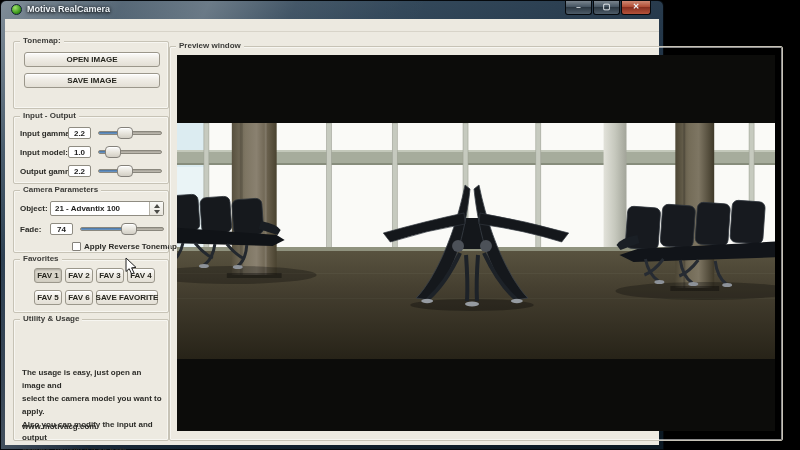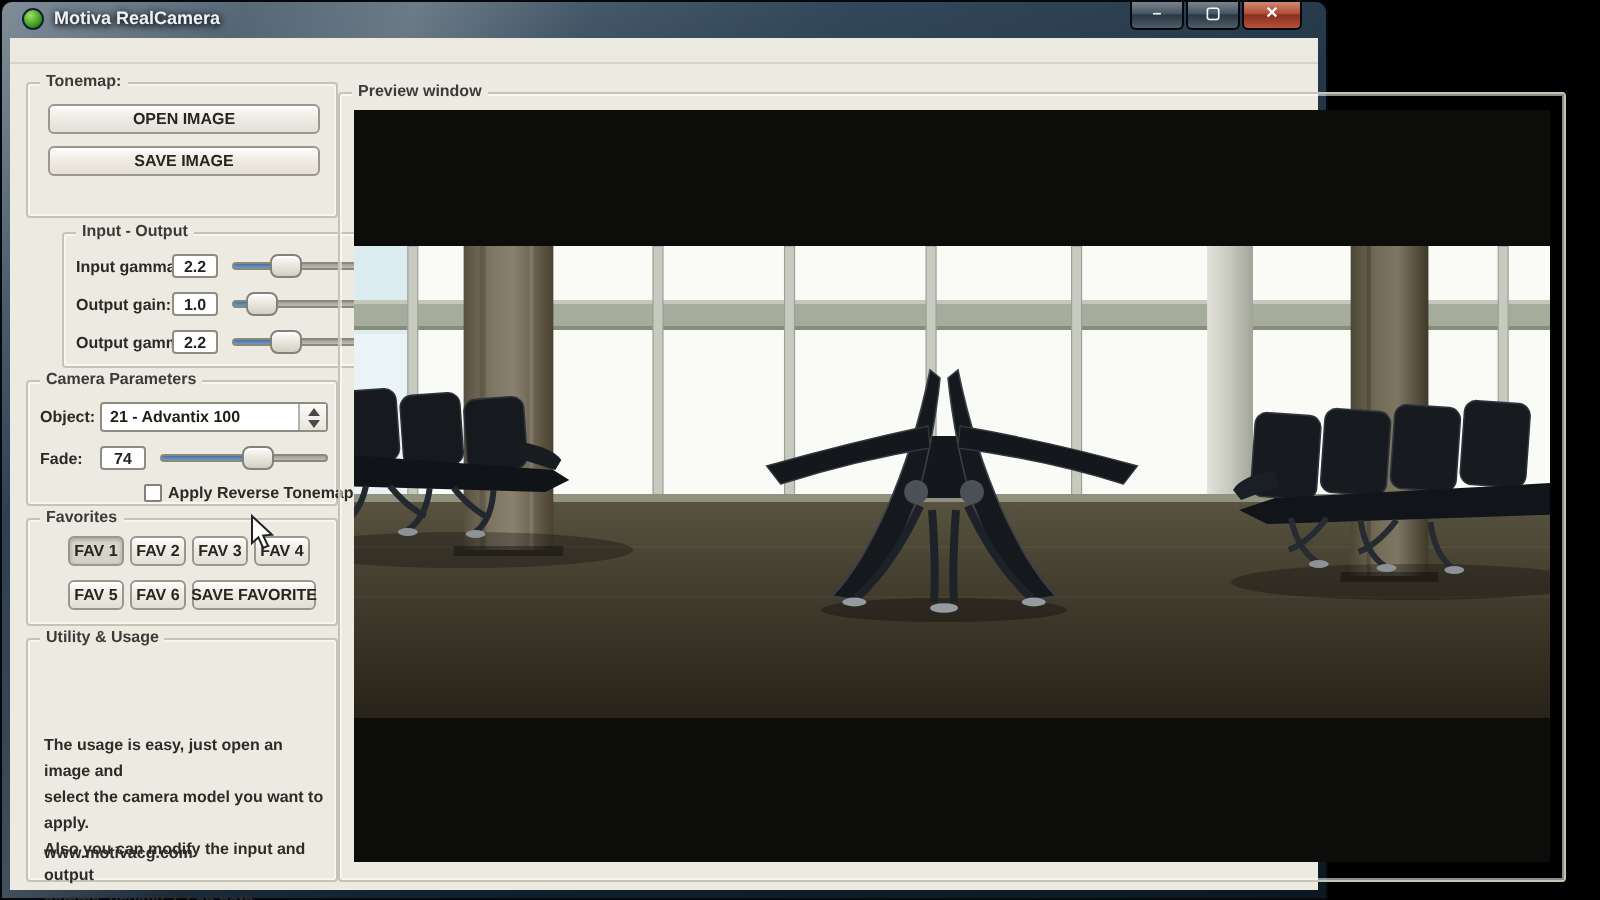--- a/index.html
+++ b/index.html
@@ -131,31 +131,31 @@
   </div>
 
   <div class="client">
 
     <div class="gbox" style="left:8px; top:9px; width:156px; height:68px;">
       <span class="gbox-title">Tonemap:</span>
       <div class="btn" style="left:10px; top:10px; width:136px; height:15px;">OPEN IMAGE</div>
       <div class="btn" style="left:10px; top:31px; width:136px; height:15px;">SAVE IMAGE</div>
     </div>
 
-    <div class="gbox" style="left:8px; top:84px; width:156px; height:68px;margin-left:18px;">
+    <div class="gbox" style="left:8px; top:84px; width:156px; height:68px;">
       <span class="gbox-title">Input - Output</span>
 
       <span class="flabel" style="left:6px; top:12px;">Input gamma:</span>
       <div class="valbox" style="left:54px; top:10px;">2.2</div>
       <div class="slider" style="left:84px; top:14px; width:64px;">
         <div class="fill" style="width: 42%;"></div>
         <div class="handle" style="left: calc(42% - 8px);"></div>
       </div>
 
-      <span class="flabel" style="left:6px; top:31px;">Output gain:</span>
+      <span class="flabel" style="left:6px; top:31px;">Input model:</span>
       <div class="valbox" style="left:54px; top:29px;">1.0</div>
       <div class="slider" style="left:84px; top:33px; width:64px;">
         <div class="fill" style="width: 22%;"></div>
         <div class="handle" style="left: calc(22% - 8px);"></div>
       </div>
 
       <span class="flabel" style="left:6px; top:50px;">Output gamma:</span>
       <div class="valbox" style="left:54px; top:48px;">2.2</div>
       <div class="slider" style="left:84px; top:52px; width:64px;">
         <div class="fill" style="width: 42%;"></div>

